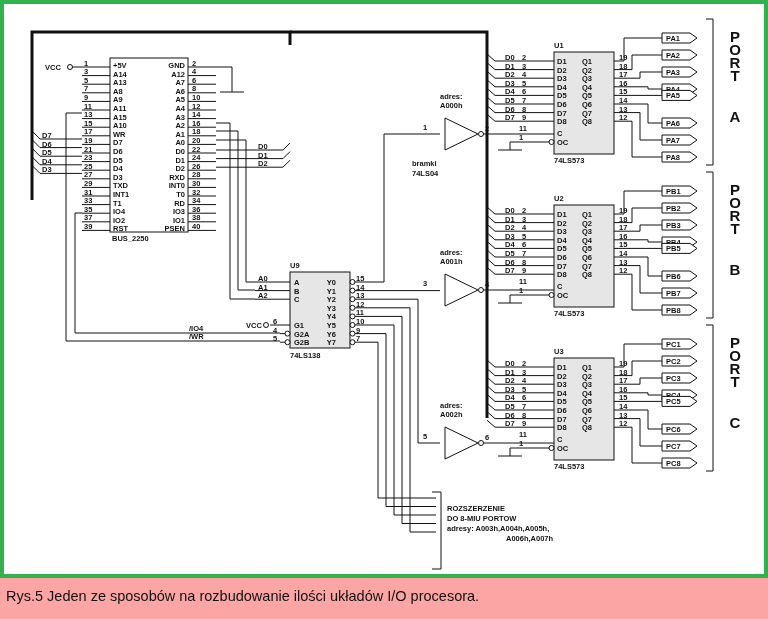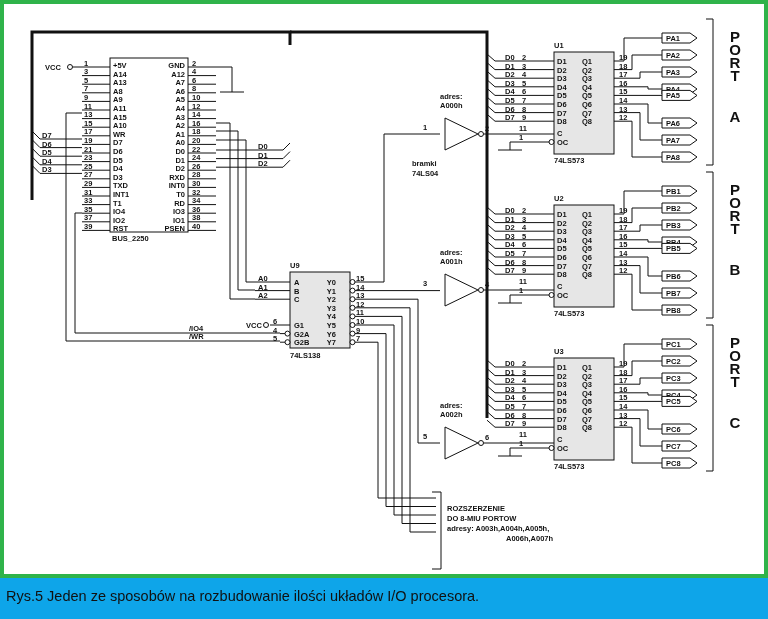--- a/index.html
+++ b/index.html
@@ -1,18 +1,18 @@
 <!DOCTYPE html>
 <html><head>
 <meta charset="utf-8">
 <style>
   html,body{margin:0;padding:0;background:#fff;}
   body{width:768px;height:619px;position:relative;overflow:hidden;font-family:"Liberation Sans",sans-serif;}
   #frame{position:absolute;left:0;top:0;width:768px;height:578px;box-sizing:border-box;border:4px solid #2fb34a;background:#fff;}
-  #caption-bar{position:absolute;left:0;top:578px;width:768px;height:41px;background:#0ea5e9;}
+  #caption-bar{position:absolute;left:0;top:578px;width:768px;height:41px;background:#fca5a5;}
   #caption{position:absolute;left:6px;top:10px;font-size:14.5px;color:#111;font-family:"Liberation Sans",sans-serif;}
   svg{position:absolute;left:0;top:0;}
   svg text{font-family:"Liberation Sans",sans-serif;font-weight:bold;fill:#111;}
   .lbl{font-size:7.5px;}
   .pin{font-size:7.5px;}
   .big{font-size:15px;}
 </style>
 </head>
 <body>
 

